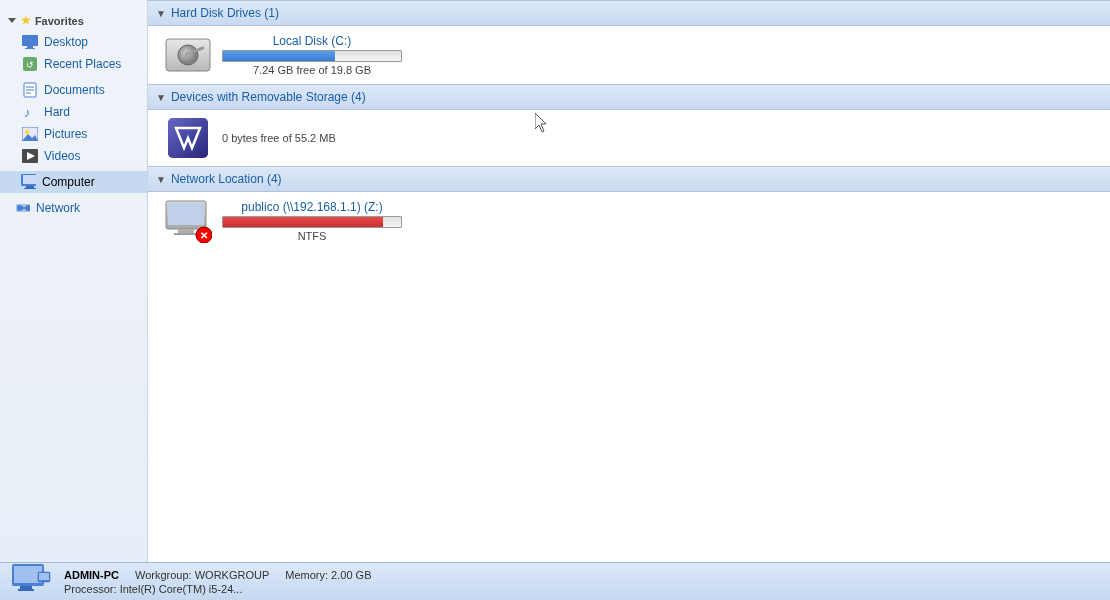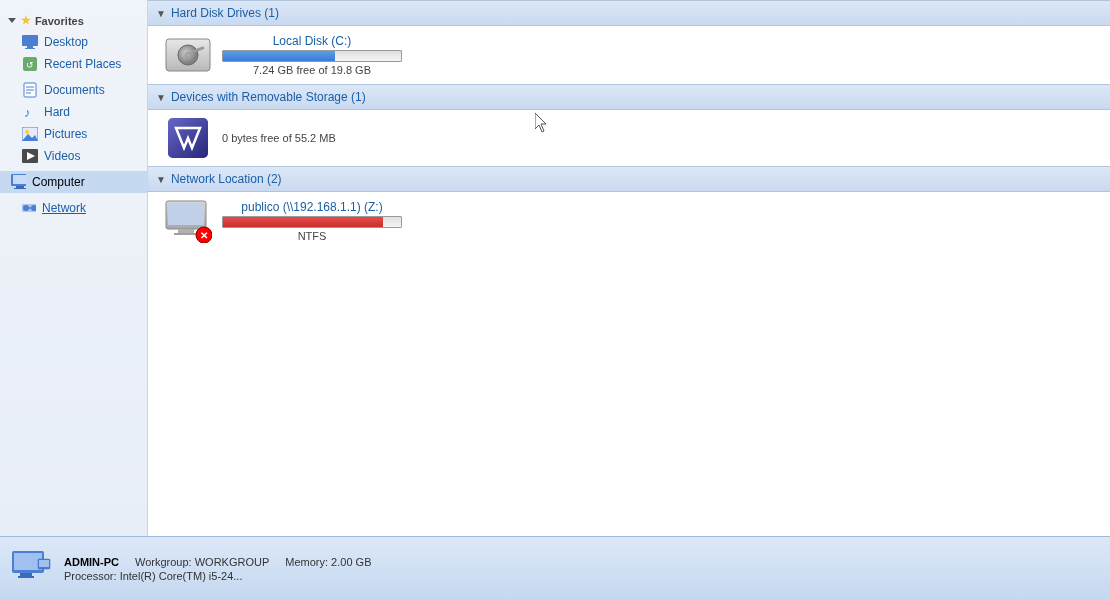--- a/index.html
+++ b/index.html
@@ -135,21 +135,21 @@
       background: linear-gradient(to bottom, #e84a4a, #c83030);
     }
 
     .drive-size {
       font-size: 11px;
       color: #444;
     }
 
     
     .status-bar {
-      height: 64px;
+      height: 38px;
       background: linear-gradient(to bottom, #dce8f8, #c5d8f0);
       border-top: 1px solid #a0b8d8;
       display: flex;
       align-items: center;
       padding: 0 10px;
       gap: 12px;
       flex-shrink: 0;
     }
 
     .status-text {
@@ -265,35 +265,35 @@
           <svg width="16" height="14">
             <rect x="0" y="0" width="16" height="14" rx="1" fill="#4a4a4a"></rect>
             <polygon points="5,3 5,11 13,7" fill="white"></polygon>
           </svg>
         </div>
         <span>Videos</span>
       </div>
     </div>
 
     <div class="sidebar-group">
-      <div class="sidebar-item active" style="padding-left:10px;">
+      <div class="sidebar-item active" style="padding-left:20px;">
         <div class="icon">
           <svg width="20" height="16">
             <rect x="1" y="0" width="18" height="12" rx="1" fill="#4a7fd4"></rect>
             <rect x="3" y="1" width="14" height="9" fill="#c8dcf8"></rect>
             <rect x="6" y="12" width="8" height="2" fill="#3a6abc"></rect>
             <rect x="4" y="14" width="12" height="1" fill="#3a6abc"></rect>
           </svg>
         </div>
         <span>Computer</span>
       </div>
     </div>
 
     <div class="sidebar-group">
-      <div class="sidebar-item" style="padding-left:20px;text-decoration:underline;">
+      <div class="sidebar-item" style="padding-left:14px;">
         <div class="icon">
           <svg width="20" height="16">
             <rect x="2" y="4" width="16" height="8" rx="1" fill="#6a9ad4" opacity="0.5"></rect>
             <circle cx="6" cy="8" r="3" fill="#4a7fd4"></circle>
             <circle cx="14" cy="8" r="3" fill="#4a7fd4"></circle>
             <line x1="6" y1="8" x2="14" y2="8" stroke="#4a7fd4" stroke-width="1.5"></line>
           </svg>
         </div>
         <span>Network</span>
       </div>
@@ -334,21 +334,21 @@
         <span class="drive-name">Local Disk (C:)</span>
         <div class="progress-bar-container">
           <div class="progress-bar-fill blue" style="width:63%;"></div>
         </div>
         <span class="drive-size">7.24 GB free of 19.8 GB</span>
       </div>
     </div>
 
     <div class="section-header">
       <span class="collapse-arrow">▼</span>
-      <span style="color:#1a5fa8;">Devices with Removable Storage (1)</span>
+      <span style="color:#1a5fa8;">Devices with Removable Storage (4)</span>
     </div>
 
     <div class="drive-item">
       <div class="drive-icon">
         <svg width="48" height="44">
 
           <rect x="4" y="2" width="40" height="40" rx="5" fill="#4040a0"></rect>
           <rect x="4" y="2" width="40" height="40" rx="5" fill="url(#vboxGrad)" opacity="0.8"></rect>
 
           <polygon points="12,12 20,32 24,22 28,32 36,12" fill="none" stroke="white" stroke-width="2.5"></polygon>
@@ -360,21 +360,21 @@
           </defs>
         </svg>
       </div>
       <div class="drive-info">
         <span class="drive-size">0 bytes free of 55.2 MB</span>
       </div>
     </div>
 
     <div class="section-header">
       <span class="collapse-arrow">▼</span>
-      <span style="color:#1a5fa8;">Network Location (2)</span>
+      <span style="color:#1a5fa8;">Network Location (4)</span>
     </div>
 
     <div class="drive-item">
       <div class="drive-icon" style="position:relative;">
         <svg width="48" height="44">
 
           <rect x="2" y="2" width="40" height="28" rx="2" fill="url(#monGrad)" stroke="#888" stroke-width="1"></rect>
           <rect x="4" y="4" width="36" height="22" rx="1" fill="#c0d0e8"></rect>
           <rect x="14" y="30" width="16" height="4" fill="#b0b0b0"></rect>
           <rect x="10" y="34" width="24" height="2" fill="#a0a0a0"></rect>

